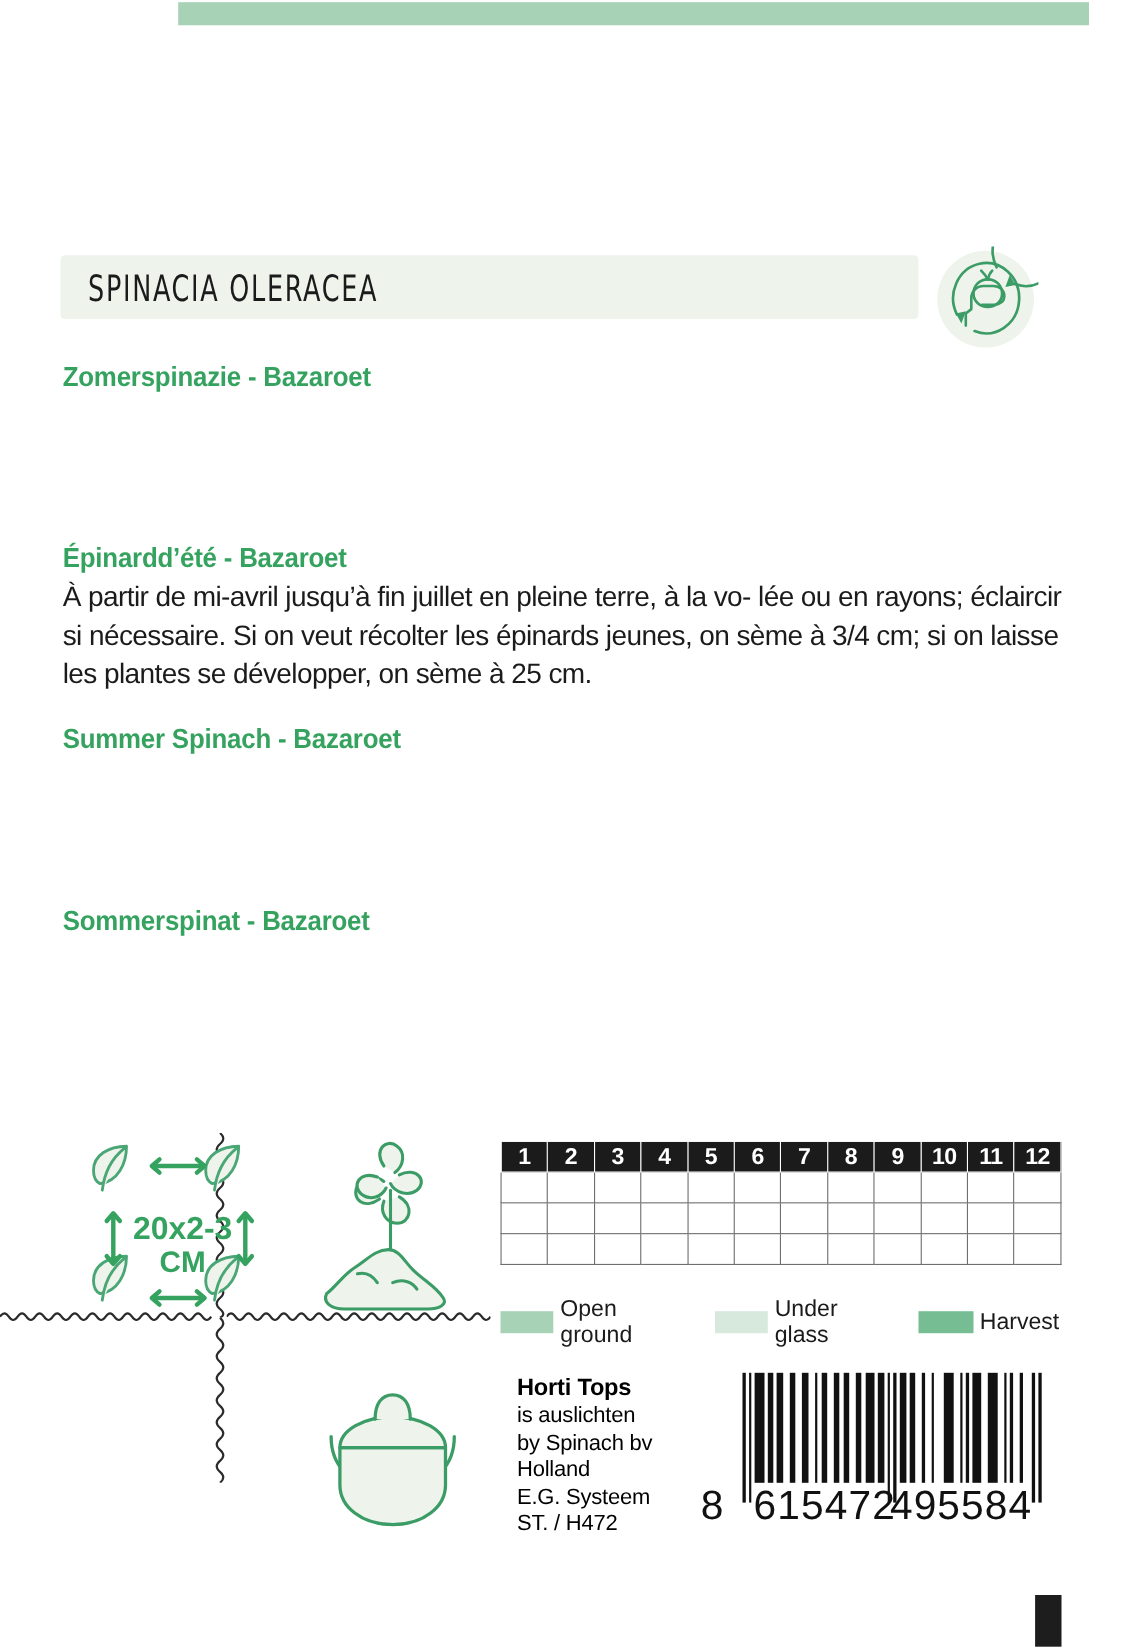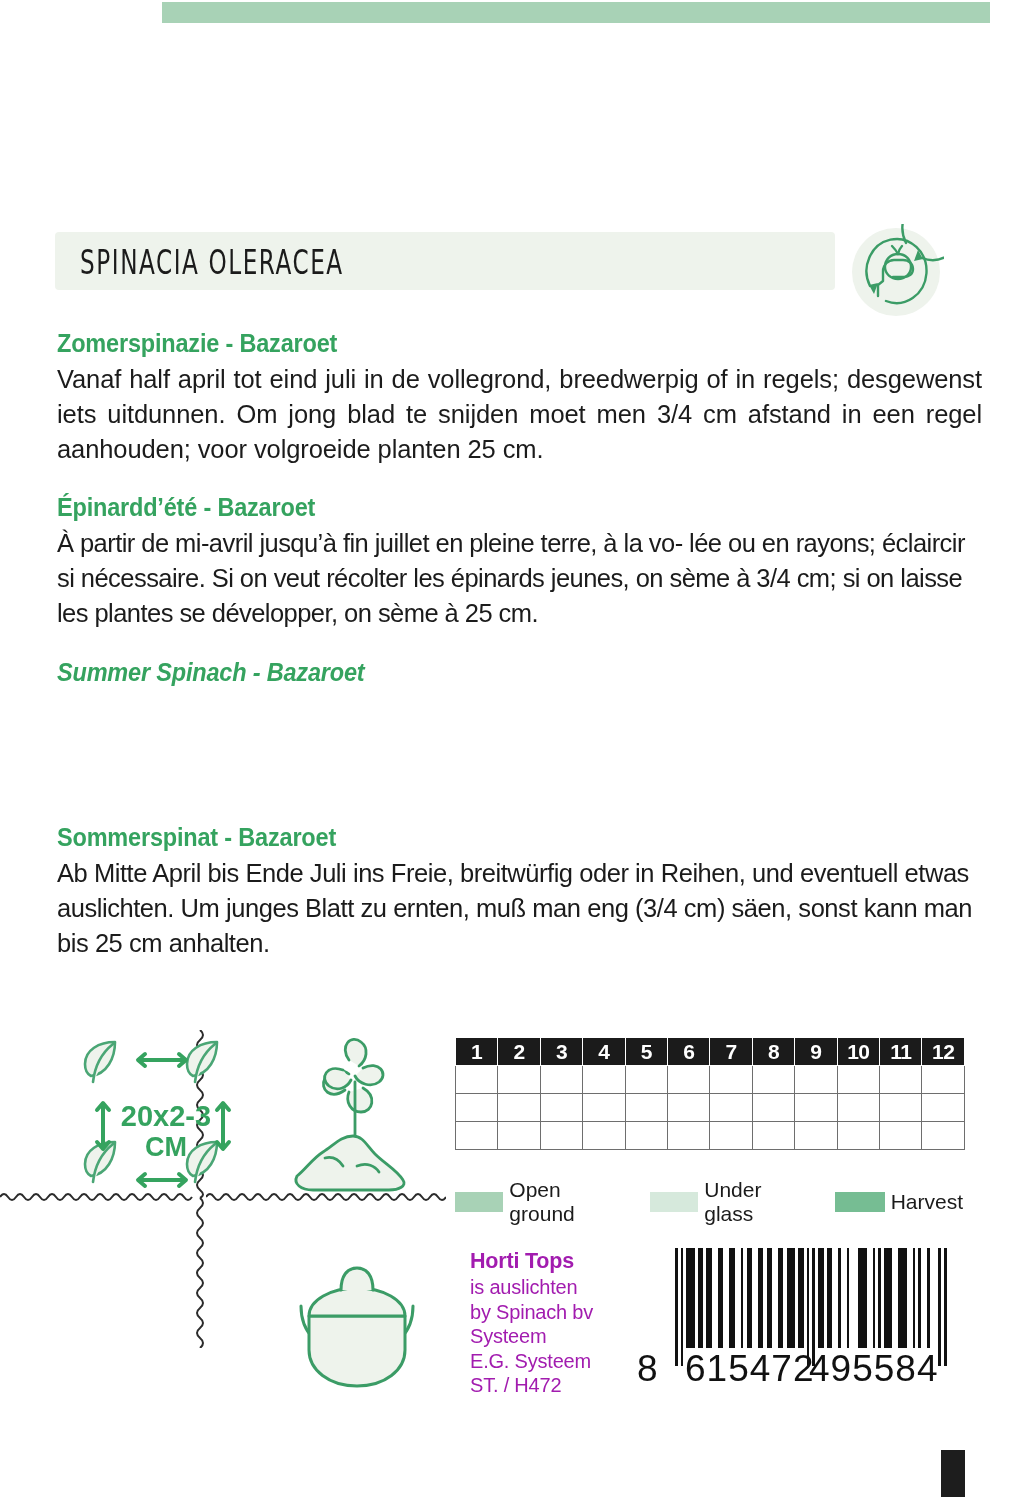--- a/index.html
+++ b/index.html
@@ -83,21 +83,21 @@
     font-size: 25.5px;
     line-height: 35px;
     color: #1b1b1b;
     margin: 0;
     letter-spacing: -0.1px;
   }
   #block-nl { top: 328px; }
   #block-nl .lang-body { text-align: justify; }
   #block-fr { top: 492px; }
   #block-fr .lang-body { letter-spacing: -0.55px; }
-  #block-en { top: 657px; font-style: italic; }
+  #block-en { top: 657px; }
   #block-en .lang-body { letter-spacing: -0.3px; }
   #block-de { top: 822px; }
   #block-de .lang-body { letter-spacing: -0.45px; }
 
   
   .picto-area { position: absolute; left: 55px; top: 1028px; width: 390px; height: 390px; }
   .picto-cell { position: absolute; }
   #picto-spacing { left: 18px;  top: 6px;  width: 186px; height: 176px; }
   #picto-sowing  { left: 212px; top: 6px;  width: 176px; height: 176px; }
   #picto-year    { left: 10px; top: 212px; width: 180px; height: 170px; }
@@ -155,21 +155,21 @@
   .sw-harvest { background: #76bd93; }
 
   
   .distributor {
     position: absolute;
     left: 470px;
     top: 1248px;
     width: 180px;
     font-size: 20px;
     line-height: 24.5px;
-    color: #a21caf;
+    color: #000000;
     letter-spacing: -0.2px;
   }
   .distributor .brand { font-weight: bold; font-size: 21.5px; line-height: 27px; }
 
   
   .barcode-wrap { position: absolute; left: 637px; top: 1248px; width: 330px; height: 150px; }
   .barcode-bars { position: absolute; left: 0; top: 0; width: 330px; height: 118px; }
   .barcode-bars .bar { position: absolute; top: 0; background: #111111; }
   .barcode-digits {
     position: absolute;
@@ -212,35 +212,33 @@
     <path d="M26 70 L21 61 L30 59 Z" fill="#3b9c66" stroke="none"></path>
     <path d="M50 30 c8 0 13 6 13 13 c0 7 -6 12 -13 12 c-7 0 -13 -5 -13 -12 c0 -7 5 -13 13 -13 z"></path>
     <path d="M50 30 c-2 -4 -4 -6 -6 -8"></path>
     <path d="M50 30 c1 -4 2 -6 4 -8"></path>
     <path d="M30 72 l0 -11 l5 -4 l0 -10 c0 -6 5 -11 11 -11 l9 0 c6 0 10 4 10 9 c0 5 -4 8 -9 8 l-11 0"></path>
   </svg>
 </div>
 
 <div class="lang-block" id="block-nl">
   <div class="lang-title">Zomerspinazie - Bazaroet</div>
-  <div class="lang-body">Vanaf half april tot eind juli in de vollegrond, breedwerpig of in regels; desgewenst iets uitdunnen. Om jong blad te snijden moet men 3/4 cm afstand in een regel aanhouden; voor volgroeide planten 25 cm.</div>
 </div>
 
 <div class="lang-block" id="block-fr">
   <div class="lang-title">Épinardd’été - Bazaroet</div>
   <div class="lang-body">À partir de mi-avril jusqu’à fin juillet en pleine terre, à la vo- lée ou en rayons; éclaircir si nécessaire. Si on veut récolter les épinards jeunes, on sème à 3/4 cm; si on laisse les plantes se développer, on sème à 25 cm.</div>
 </div>
 
 <div class="lang-block" id="block-en">
   <div class="lang-title">Summer Spinach - Bazaroet</div>
 </div>
 
 <div class="lang-block" id="block-de">
   <div class="lang-title">Sommerspinat - Bazaroet</div>
-  <div class="lang-body">Ab Mitte April bis Ende Juli ins Freie, breitwürfig oder in Reihen, und eventuell etwas auslichten. Um junges Blatt zu ernten, muß man eng (3/4 cm) säen, sonst kann man bis 25 cm anhalten.</div>
 </div>
 
 <svg class="wave-h" id="wave-h-left" viewBox="0 0 196 14" preserveAspectRatio="none">
   <path d="M0 7 q4 -6 8 0 t8 0 t8 0 t8 0 t8 0 t8 0 t8 0 t8 0 t8 0 t8 0 t8 0 t8 0 t8 0 t8 0 t8 0 t8 0 t8 0 t8 0 t8 0 t8 0 t8 0 t8 0 t8 0 t8 0" fill="none" stroke="#2b2b2b" stroke-width="2"></path>
 </svg>
 <svg class="wave-h" id="wave-h-right" viewBox="0 0 240 14" preserveAspectRatio="none">
   <path d="M0 7 q4 -6 8 0 t8 0 t8 0 t8 0 t8 0 t8 0 t8 0 t8 0 t8 0 t8 0 t8 0 t8 0 t8 0 t8 0 t8 0 t8 0 t8 0 t8 0 t8 0 t8 0 t8 0 t8 0 t8 0 t8 0 t8 0 t8 0 t8 0 t8 0 t8 0 t8 0" fill="none" stroke="#2b2b2b" stroke-width="2"></path>
 </svg>
 <svg class="wave-v" id="wave-v-top" viewBox="0 0 16 168" preserveAspectRatio="none">
   <path d="M8 0 q6 5 0 10 t0 10 t0 10 t0 10 t0 10 t0 10 t0 10 t0 10 t0 10 t0 10 t0 10 t0 10 t0 10 t0 10 t0 10 t0 10 t0 8" fill="none" stroke="#2b2b2b" stroke-width="2"></path>
@@ -393,21 +391,21 @@
   <div class="item">
     <span class="swatch sw-harvest"></span>
     <span>Harvest</span>
   </div>
 </div>
 
 <div class="distributor">
   <div class="brand">Horti Tops</div>
   <div>is auslichten</div>
   <div>by Spinach bv</div>
-  <div>Systeem</div>
+  <div>Holland</div>
   <div>E.G. Systeem</div>
   <div>ST. / H472</div>
 </div>
 
 <div class="barcode-wrap">
   <div class="barcode-bars" id="barcode-bars">
       <div class="bar" style="left: 38px; width: 2.56316px; height: 118px;"></div>
       <div class="bar" style="left: 43.7263px; width: 2.56316px; height: 118px;"></div>
       <div class="bar" style="left: 49.4526px; width: 8.28947px; height: 100px;"></div>
       <div class="bar" style="left: 60.9053px; width: 5.42632px; height: 100px;"></div>

